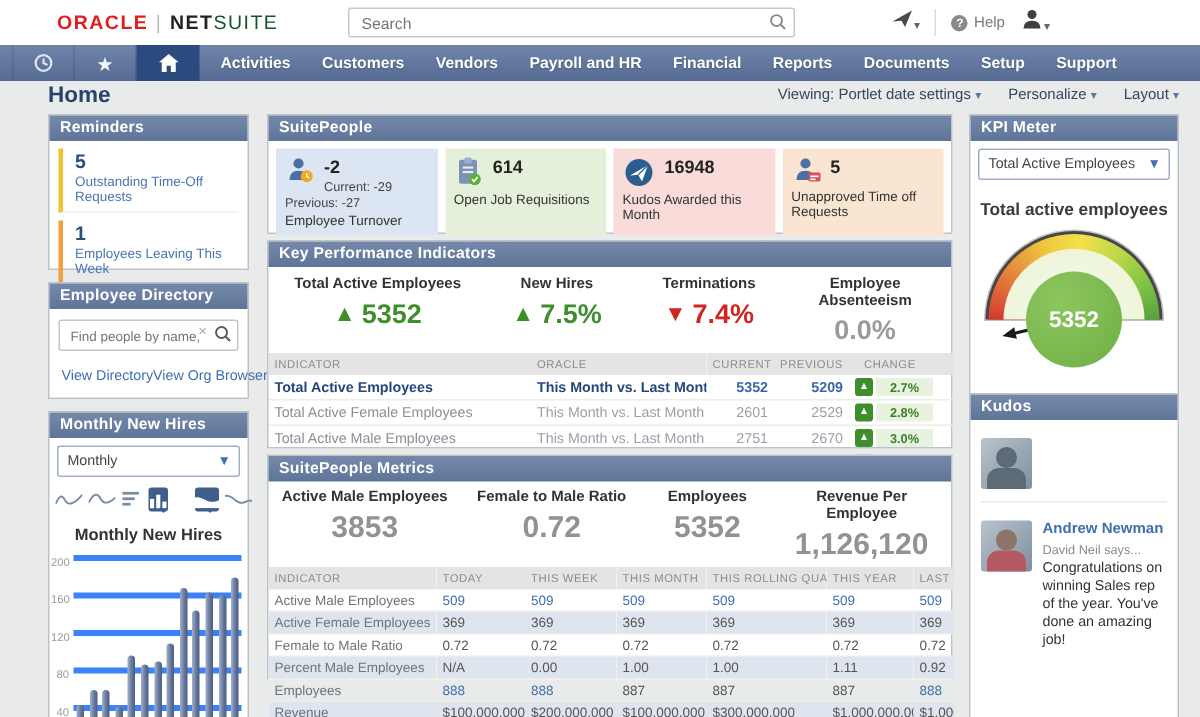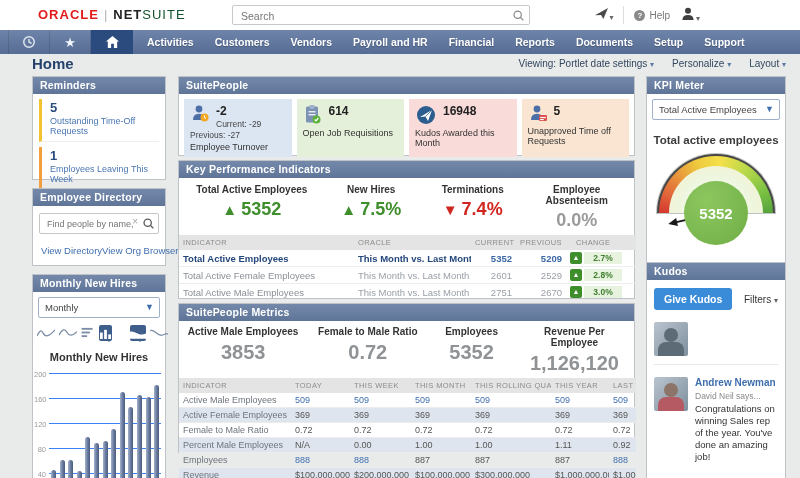--- a/index.html
+++ b/index.html
@@ -53,21 +53,21 @@
   .dir-links .lnk{font-size:9.5px;color:#3f6fae;cursor:pointer;white-space:nowrap;}
   
   .selbox{position:relative;margin:5px 5px 0 5px;height:19px;border:1px solid #9fb0c9;border-radius:2px;background:#fff;font-size:9.5px;color:#444;line-height:19px;padding-left:6px;cursor:pointer;}
   .selbox .selcaret{position:absolute;right:5px;top:0;color:#3f6fae;font-size:9px;}
   .charticons{display:flex;align-items:flex-start;gap:4px;margin:7px 4px 0 4px;}
   .ci{width:19px;height:14px;display:flex;align-items:center;justify-content:center;cursor:pointer;position:relative;}
   .ci.active{background:#3f5e8c;border-radius:2px;height:16px;}
   .ci.active:after{content:"";position:absolute;left:7px;bottom:-4px;border:3px solid transparent;border-top-color:#3f5e8c;}
   .chart-title{text-align:center;font-size:11px;font-weight:bold;color:#333;margin-top:10px;}
   .plot{position:relative;margin:6px 4px 0 16px;height:122px;}
-  .gridline{position:absolute;left:0;right:0;border-top:1px solid #3b82f6;}
+  .gridline{position:absolute;left:0;right:0;border-top:4px solid #3b82f6;}
   .gridline .tick{position:absolute;left:-15px;top:-4px;font-size:7.5px;color:#9a9a9a;width:12px;text-align:right;}
   .bars{position:absolute;left:2px;right:0;bottom:-14px;top:0;display:flex;align-items:flex-end;gap:3.6px;}
   .bar{width:5px;border-radius:2.5px 2.5px 0 0;background:linear-gradient(90deg,#a2b1cc 0%,#68799c 55%,#4b5c82 100%);box-shadow:0 -1px 0 #8d9cb8 inset;}
   
   .tiles{display:flex;gap:5px;padding:5px;}
   .tile{width:104px;height:50px;padding:5px 5px 3px 6px;box-sizing:content-box;font-size:8.5px;color:#333;position:relative;}
   .tile .trow{display:flex;gap:6px;}
   .tile .tval{font-size:12px;font-weight:bold;color:#222;}
   .tile .tsub{font-size:8.5px;color:#444;margin-top:1px;}
   .tile .tlabel{font-size:9px;color:#333;margin-top:2px;}
@@ -601,24 +601,20 @@
       <div class="needle">
           <span class="tip"></span>
           <span class="shaft"></span>
         </div>
       <div class="gauge-circle">5352</div>
     </div>
   </div>
 
   <div class="portlet" style="left:646px;top:262px;width:140px;height:216px;border-bottom:none;">
     <div class="phead">Kudos</div>
-    <div class="kudos-actions">
-      <button class="btn-blue">Give Kudos</button>
-      <span class="filters"><span>Filters</span> <span class="caret">▾</span></span>
-    </div>
     <div class="post">
       <div class="avatar"></div>
     </div>
     <div class="post">
       <div class="avatar a2"></div>
       <div class="post-body">
         <div class="post-name">Andrew Newman</div>
         <div class="post-by">David Neil says...</div>
         <div>Congratulations on winning Sales rep of the year. You've done an amazing job!</div>
       </div>

